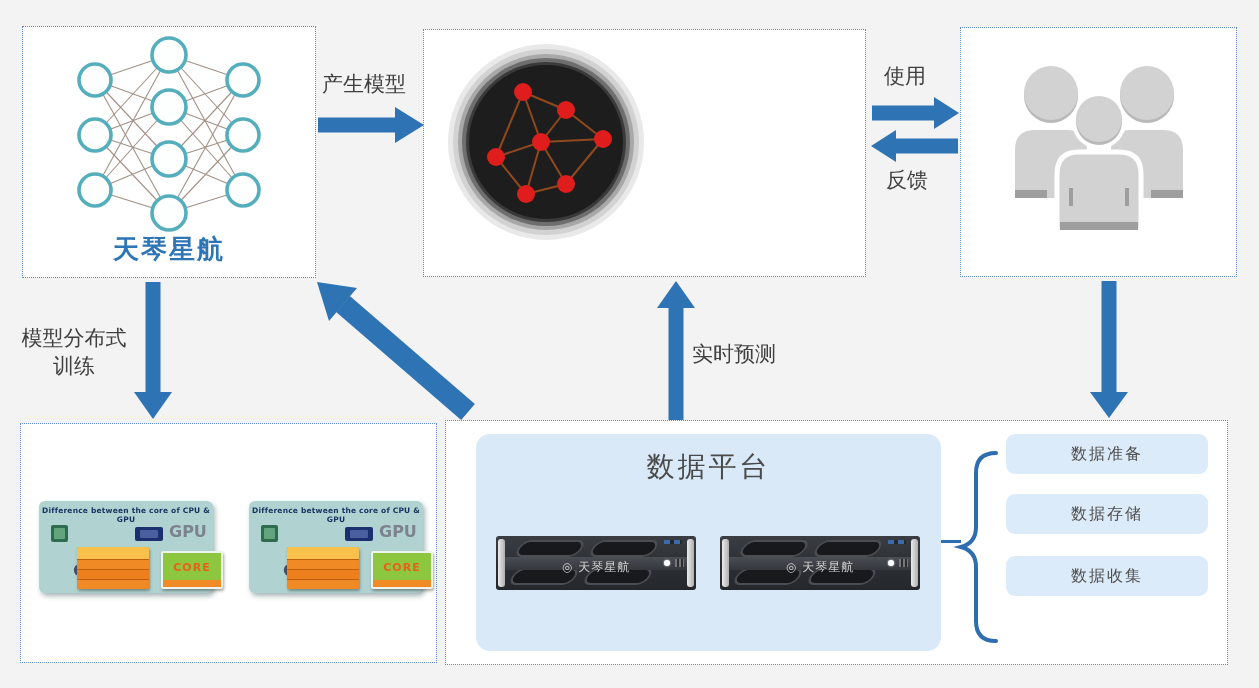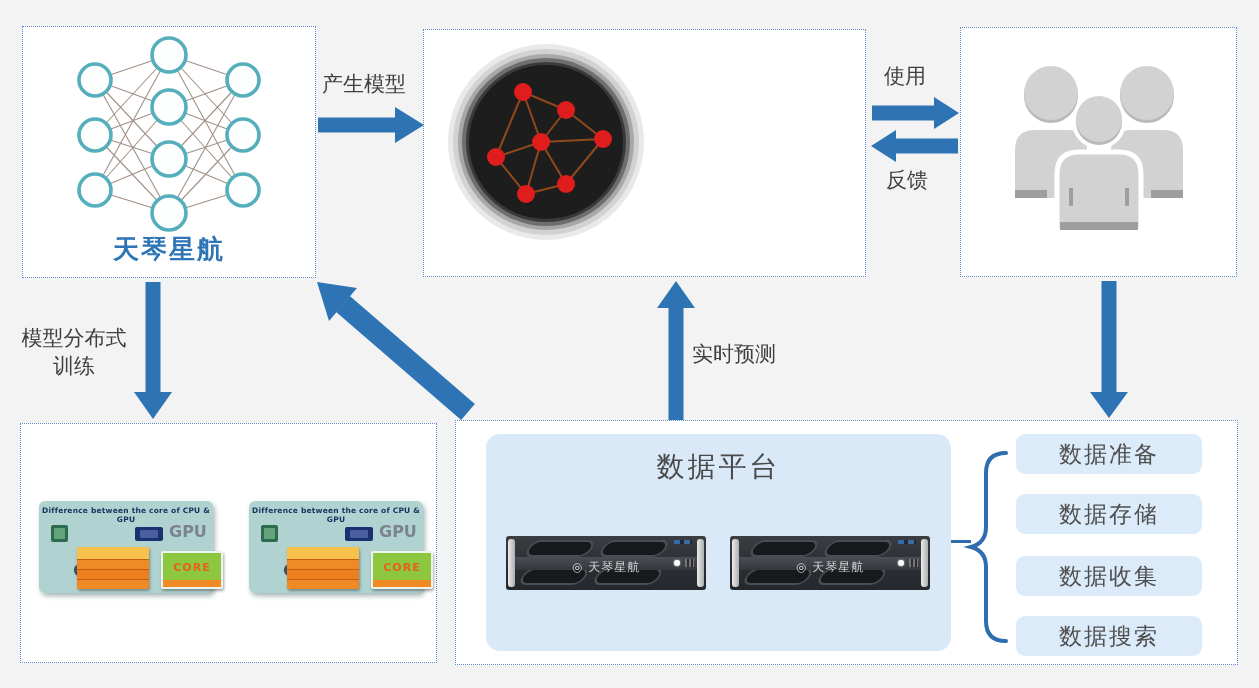--- a/index.html
+++ b/index.html
@@ -115,23 +115,23 @@
     background:linear-gradient(180deg,#4a4e55,#34373c);}
   .server .logo{position:absolute;top:23px;left:0;width:100%;text-align:center;
     color:#d4d4d4;font-size:12px;letter-spacing:1px;}
   .server .led{position:absolute;right:26px;top:24px;width:6px;height:6px;border-radius:50%;
     background:#ffffff;box-shadow:0 0 2px #fff;}
   .server .grill{position:absolute;right:12px;top:23px;width:9px;height:8px;
     background:repeating-linear-gradient(90deg,#777 0 2px,#2b2e32 2px 4px);}
   .server .leds-top{position:absolute;right:14px;top:4px;width:18px;height:4px;
     background:repeating-linear-gradient(90deg,#3a6aa8 0 6px,#24272b 6px 10px);}
   .pill{
-    position:absolute;left:560px;width:186px;height:40px;
+    position:absolute;left:560px;width:202px;height:40px;
     background:#dcebf9;border-radius:9px;
-    color:#4f4f4f;font-size:23px;letter-spacing:2px;
+    color:#4f4f4f;font-size:16px;letter-spacing:2px;
     display:flex;align-items:center;justify-content:center;
   }
   .brace-svg{position:absolute;left:506px;top:28px;}
   .brace-link{position:absolute;left:495px;top:119px;width:20px;height:3px;background:#2e6db0;}
 </style>
 </head>
 <body>
 
 <div class="canvas">
 
@@ -268,21 +268,21 @@
           <div class="r3"></div>
           <div class="r4"></div>
       </div>
       <div class="core-box">
         <div class="w">CORE</div>
         <div class="s"></div>
       </div>
     </div>
   </div>
 
-  <div class="dotted-box" style="left:455px;top:420px;width:783px;height:245px;">
+  <div class="dotted-box" style="left:445px;top:420px;width:783px;height:245px;">
     <div class="dp-panel">
       <div class="dp-title">数据平台</div>
       <div class="server" style="left:20px;">
         <div class="vent v1"></div>
           <div class="vent v2"></div>
         <div class="vent v3"></div>
           <div class="vent v4"></div>
         <div class="band"></div>
         <div class="logo">◎ 天琴星航</div>
         <div class="led"></div>
@@ -307,21 +307,20 @@
     </div>
 
     <div class="brace-link"></div>
     <svg class="brace-svg" width="48" height="196" viewBox="0 0 48 196">
       <path d="M44,4 Q24,4 24,24 L24,78 Q24,94 9,98 Q24,102 24,118 L24,172 Q24,192 44,192" fill="none" stroke="#2e6db0" stroke-width="4" stroke-linecap="round"></path>
     </svg>
 
     <div class="pill" style="top:13px;">数据准备</div>
     <div class="pill" style="top:73px;text-align:center;">数据存储</div>
     <div class="pill" style="top:135px;text-align:center;">数据收集</div>
-    <div class="pill" style="top:195px;">数据搜索</div>
   </div>
 
   <svg class="arrow-layer" width="1259" height="688" viewBox="0 0 1259 688">
     <g fill="#2e74b5" stroke="#2e74b5">
 
       <g>
         <line x1="318" y1="125" x2="397" y2="125" stroke-width="15"></line>
         <polygon points="395,107 395,143 424,125" stroke="none"></polygon>
       </g>
 

